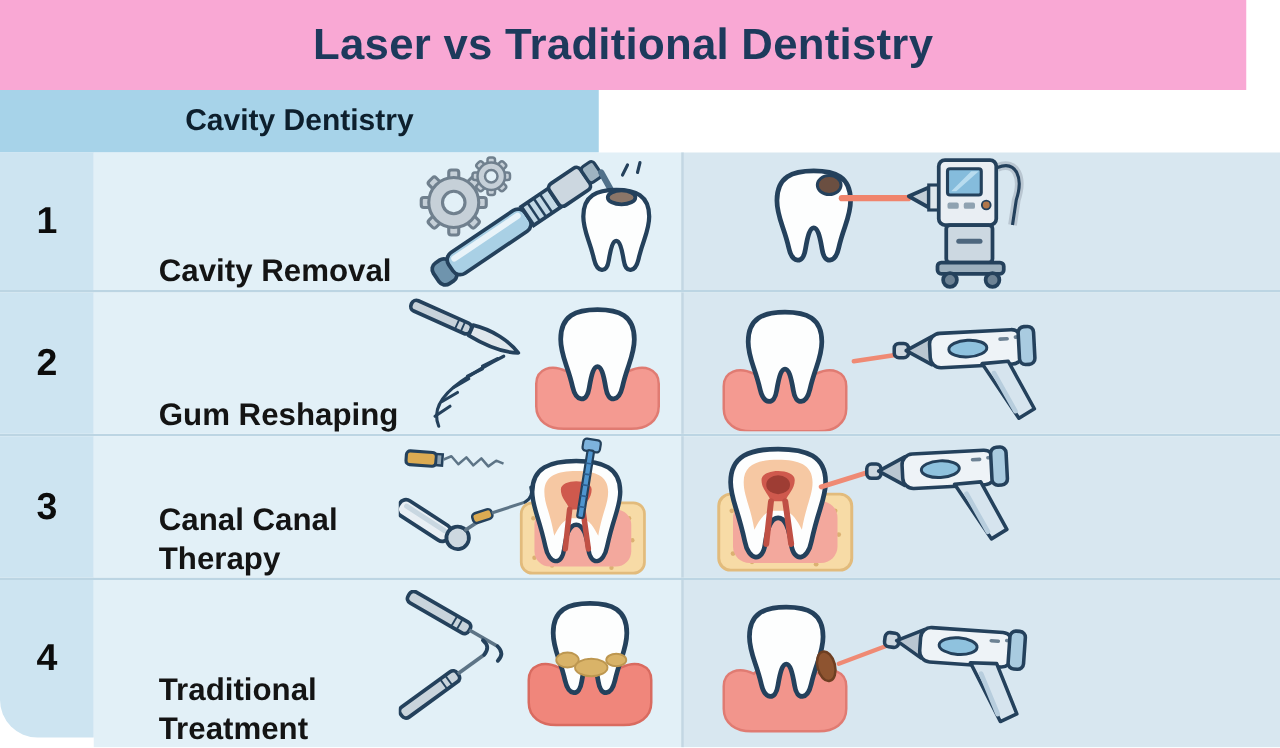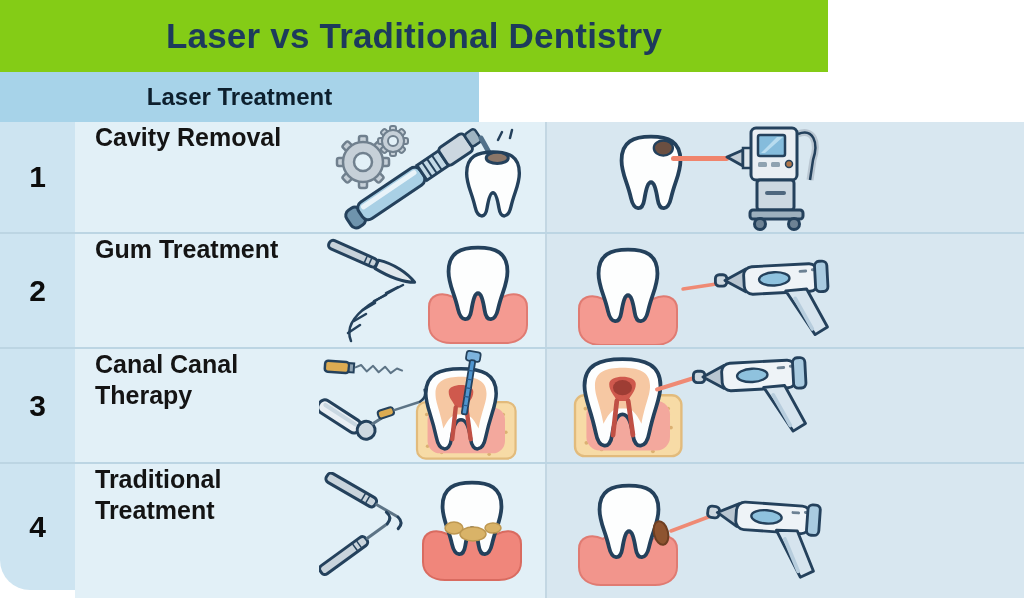--- a/index.html
+++ b/index.html
@@ -1,38 +1,38 @@
 <!DOCTYPE html>
 <html><head>
 <meta charset="utf-8">
 <style>
   html,body{margin:0;padding:0;background:#ffffff;}
   *{box-sizing:border-box;}
   .canvas{
     position:relative;width:1024px;height:598px;background:#ffffff;overflow:hidden;
     font-family:"Liberation Sans","DejaVu Sans",sans-serif;
   }
-  .title-band{position:absolute;left:0;top:0;width:828px;height:72px;
-    display:flex;align-items:center;justify-content:center;background:#84cc16;}
+  .title-band{position:absolute;left:0;top:0;width:997px;height:72px;
+    display:flex;align-items:center;justify-content:center;background:#f9a8d4;}
   .main-title{font-size:35px;font-weight:bold;color:#1d3a5c;letter-spacing:.2px;}
   .header-row{position:absolute;left:0;top:72px;width:1024px;height:50px;display:flex;}
   .hdr{display:flex;align-items:center;justify-content:center;
     font-size:24px;font-weight:bold;color:#0d1f2d;}
   .hdr-trad{width:545px;background:#cbe7f5;}
   .hdr-laser{width:479px;background:#a7d3e9;}
   .table-body{position:absolute;left:0;top:122px;width:1024px;height:476px;}
   .row{display:flex;width:1024px;}
   .row + .row{border-top:2px solid #bcd5e3;}
   .row1{height:110px;}
   .row2,.row3{height:115px;}
   .row4{height:136px;}
   .num-cell{width:75px;background:#cde4f1;display:flex;align-items:center;justify-content:center;
     font-size:30px;font-weight:bold;color:#0c0c0c;}
   .row4 .num-cell{height:126px;border-bottom-left-radius:30px;}
-  .trad-cell{width:470px;background:#e2f0f7;position:relative;display:flex;align-items:flex-start;}
+  .trad-cell{width:470px;background:#e2f0f7;position:relative;display:flex;align-items:flex-end;padding-left:32px;}
   .laser-cell{width:479px;background:#d8e7f0;border-left:2px solid #c3d7e3;position:relative;
     display:flex;align-items:center;}
   .row-label{margin-left:20px;width:215px;font-size:25px;font-weight:bold;color:#141414;line-height:1.22;}
   .illu-trad{position:absolute;right:12px;top:50%;transform:translateY(-50%);}
   .illu-laser{position:absolute;left:26px;top:50%;transform:translateY(-50%);}
   svg{display:block;}
 </style>
 </head>
 <body>
 
@@ -73,21 +73,21 @@
   </defs>
 </svg>
 
 <div class="canvas">
 
   <div class="title-band">
     <div class="main-title">Laser vs Traditional Dentistry</div>
   </div>
 
   <div class="header-row">
-    <div class="hdr hdr-laser">Laser Treatment</div>
+    <div class="hdr hdr-laser">Cavity Dentistry</div>
   </div>
 
   <div class="table-body">
 
     <div class="row row1">
       <div class="num-cell">1</div>
       <div class="trad-cell">
         <div class="row-label">Cavity Removal</div>
         <svg class="illu-trad" width="212" height="106" viewBox="0 0 212 106">
           <g>
@@ -154,21 +154,21 @@
             <circle cx="33" cy="96" r="5.5" fill="#6d8294" stroke="#24415c" stroke-width="3"></circle>
             <circle cx="67" cy="96" r="5.5" fill="#6d8294" stroke="#24415c" stroke-width="3"></circle>
           </g>
         </svg>
       </div>
     </div>
 
     <div class="row row2">
       <div class="num-cell">2</div>
       <div class="trad-cell">
-        <div class="row-label">Gum Treatment</div>
+        <div class="row-label">Gum Reshaping</div>
         <svg class="illu-trad" width="210" height="108" viewBox="0 0 210 108">
           <g transform="translate(8,2) rotate(24)">
             <rect x="0" y="0" width="52" height="9" rx="4" fill="#c7d2da" stroke="#24415c" stroke-width="3"></rect>
             <line x1="40" y1="1" x2="40" y2="8" stroke="#24415c" stroke-width="1.5"></line>
             <line x1="45" y1="1" x2="45" y2="8" stroke="#24415c" stroke-width="1.5"></line>
             <path d="M52,0 C68,-3 84,0 94,5.5 C84,10 68,11 52,9 Z" fill="#dfe7ec" stroke="#24415c" stroke-width="3" stroke-linejoin="round"></path>
           </g>
           <g stroke="#24415c" stroke-width="2.5" fill="none" stroke-linecap="round">
             <path d="M28,104 C22,90 32,78 46,68 C58,60 68,54 80,48"></path>
             <line x1="25" y1="96" x2="37" y2="88"></line>

